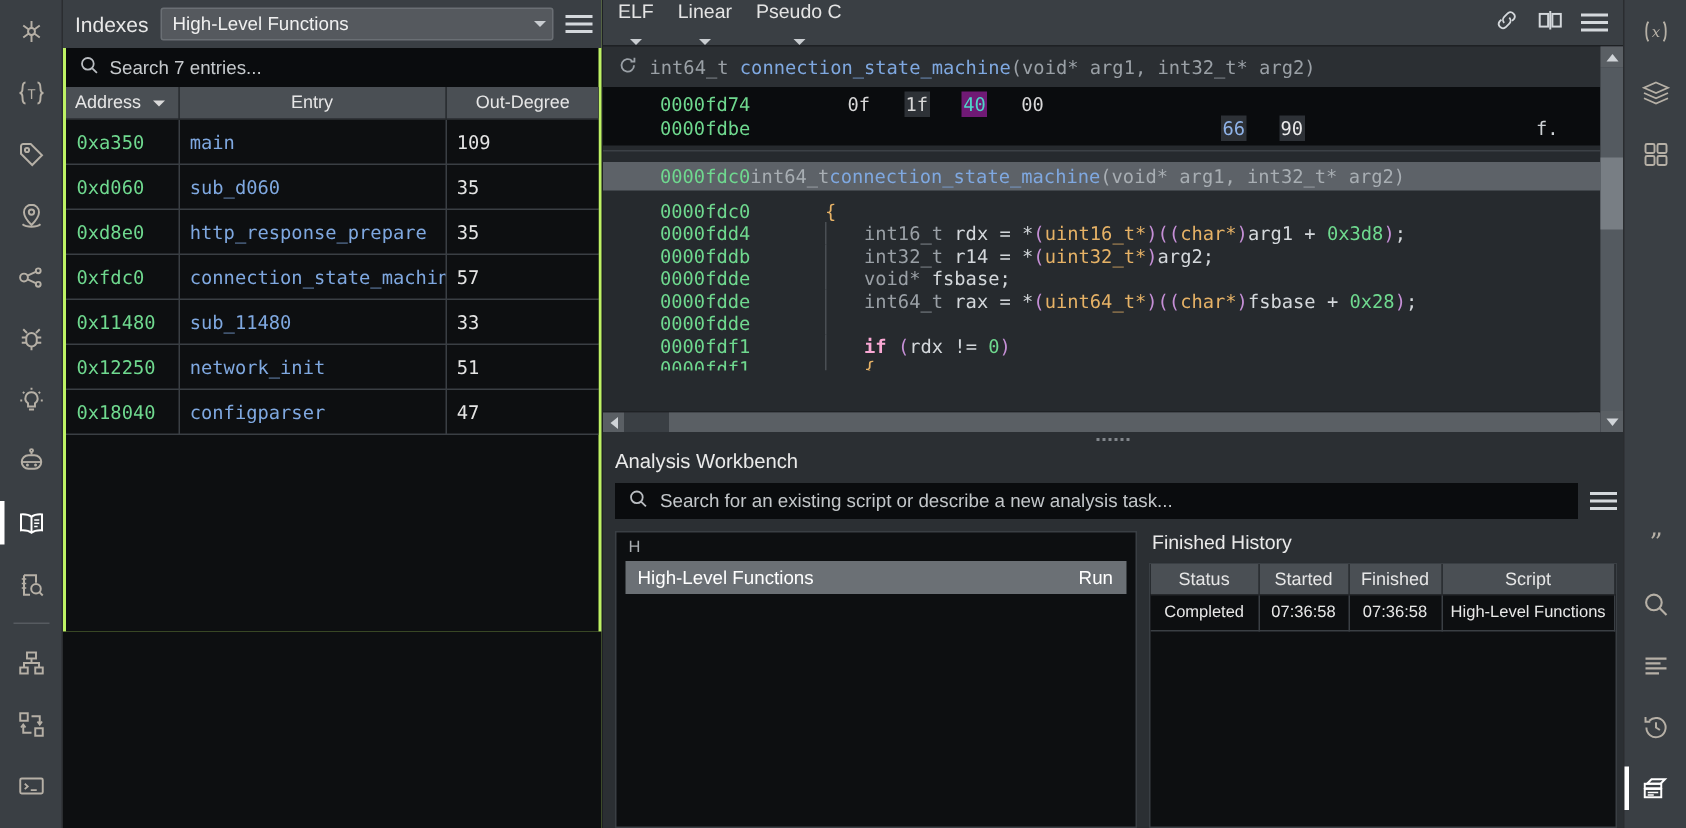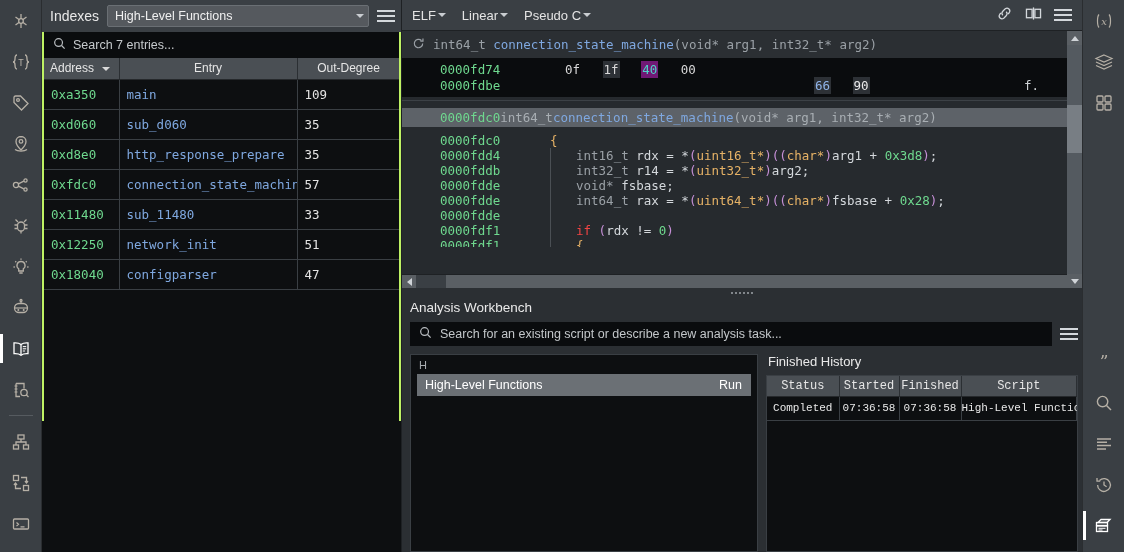--- a/index.html
+++ b/index.html
@@ -93,21 +93,21 @@
   .lp-fill { background:#0d0f11; flex:1 1 auto; }
 
   
   .center { flex: 1 1 auto; display: flex; flex-direction: column; min-width: 0;
             background: #2b2f33; }
 
   .code-toolbar {
     height: 30px; display: flex; align-items: center; gap: 16px;
     padding: 0 10px; background: #3a3f44; font-size: 13px; color: #e4e4e4;
   }
-  .tb-item { display: flex; align-items: center; gap: 2px; white-space: nowrap; }
+  .tb-item { display: flex; align-items: center; gap: 11px; white-space: nowrap; flex-direction: column; }
   .tb-item .caret {
     width: 0; height: 0; border-left: 4px solid transparent;
     border-right: 4px solid transparent; border-top: 4px solid #c9cdd1;
   }
   .tb-right { margin-left: auto; display: flex; align-items: center; gap: 12px; }
 
   .code-area {
     flex: 1 1 auto; display: flex; min-height: 0; background: #262a2e;
     border-top: 1px solid #1e2124;
   }
@@ -141,21 +141,21 @@
   .selrow .ty { color: #a8aeb3; }
   .codebody { padding-top: 6px; }
   .cline { display: flex; white-space: pre; height: 15px; }
   .cl-addr { color: #6fd98f; flex: 0 0 148px; padding-left: 38px; }
   .cl-bar { flex: 0 0 26px; border-left: 1px solid #4a4f54; margin-left: 0; }
   .cl-txt { color: #d4d8dc; }
   .k-type { color: #9aa0a6; }
   .k-cast { color: #e6b266; }
   .k-punct { color: #c58fd6; }
   .k-num { color: #6fd98f; }
-  .k-kw { color: #ef4444; }
+  .k-kw { color: #f9a8d4; font-weight: bold; }
   .k-brace { color: #e6b266; }
 
   .hscroll {
     height: 14px; background: #2b2f33; display: flex; align-items: center;
     border-top: 1px solid #1e2124;
   }
   .hs-arrow { width: 14px; height: 13px; background: #5a5f64; display: flex;
     align-items: center; justify-content: center; }
   .hs-track { flex: 1 1 auto; height: 13px; background: #3a3f44; position: relative; }
   .hs-thumb { position: absolute; left: 30px; top: 0; width: 620px; height: 13px; background: #5a5f64; }
@@ -190,21 +190,21 @@
   }
   .script-row .run { margin-left:auto; }
   .wb-right { flex:1 1 auto; display:flex; flex-direction:column; min-width:0; }
   .eh-title { font-size:13px; color:#eaeaea; padding:0 0 6px 2px; }
   .eh-box { flex:1 1 auto; background:#0d0f11; border:1px solid #3a3f44; overflow:hidden; }
   .eh-tbl { width:100%; border-collapse:collapse; table-layout:fixed; }
   .eh-tbl th { background:#4a4f54; color:#e6e6e6; font-size:12px; font-weight:normal;
     height:20px; border-right:1px solid #2b2f33; border-bottom:1px solid #26292c; }
   .eh-tbl td { height:24px; font-size:11px; color:#e8e8e8; text-align:center;
     border-right:1px solid #3a3f44; border-bottom:1px solid #3a3f44; white-space:nowrap; }
-  .eh-tbl tr { background:#0d0f11;font-family:Liberation Mono, monospace; }
+  .eh-tbl tr { background:#0d0f11; }
 </style>
 </head>
 <body>
 
 <div class="app">
 
   <div class="rail left">
     <div class="rail-item">
       <span>
       <svg width="20" height="20" viewBox="0 0 20 20" fill="none" stroke="#b6b0a6" stroke-width="1.3">

